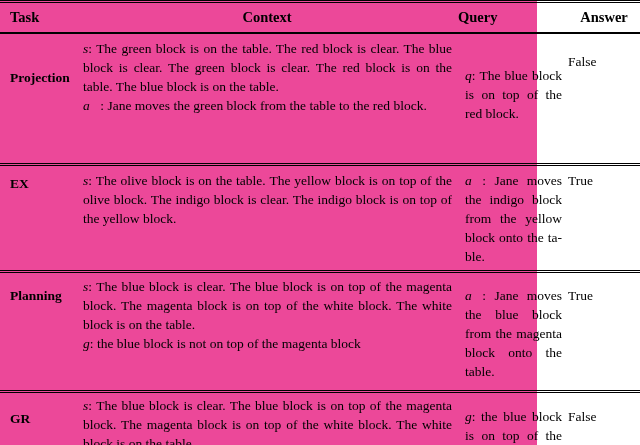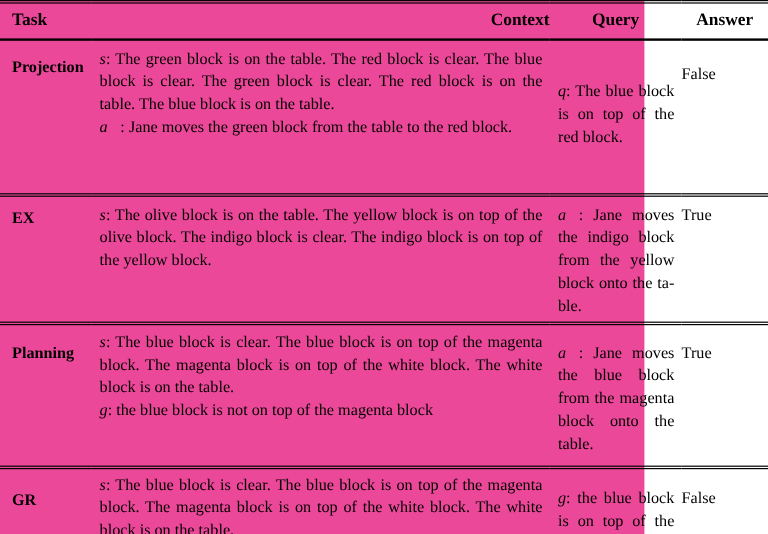--- a/index.html
+++ b/index.html
@@ -27,22 +27,22 @@
   col.c-answer  { width: 72px; }
 
   thead tr { border-bottom: 2px solid #000; }
   th {
     font-weight: bold;
     font-size: 14.5px;
     padding: 5px 0 5px 0;
     vertical-align: middle;
   }
   th.h-task    { text-align: left; padding-left: 10px; }
-  th.h-context { text-align: right; }
-  th.h-query   { text-align: center; }
+  th.h-context { text-align: center; }
+  th.h-query   { text-align: left; }
   th.h-answer  { text-align: center; margin-top: 37px; }
 
   tbody tr { border-top: 3px double #000; }
   tbody tr:first-child { border-top: none; }
 
   td { vertical-align: top; padding: 0; }
 
   td.task-cell {
     font-weight: bold;
     padding-left: 10px;
@@ -53,21 +53,21 @@
   td.answer-cell  { text-align: left; }
 
   .seg {
     text-align: justify;
     text-justify: inter-word;
   }
   .var { font-style: italic; }
 
   
   tr.r0 td.context-cell { padding-top: 5px; margin-left: 48px;  } 
-  tr.r0 td.task-cell    { padding-top: 12px; }
+  tr.r0 td.task-cell    { padding-top: 34px; }
   tr.r0 td.query-cell   { padding-top: 32px; }
   tr.r0 td.answer-cell  { padding-top: 18px; }
   tr.r0 td { height: 95px; }
 
   tr.r1 td.context-cell { padding-top: 5px; }
   tr.r1 td.task-cell    { padding-top: 8px; }
   tr.r1 td.query-cell   { padding-top: 5px; }
   tr.r1 td.answer-cell  { padding-top: 5px; }
   tr.r1 td { height: 96px; }
 

